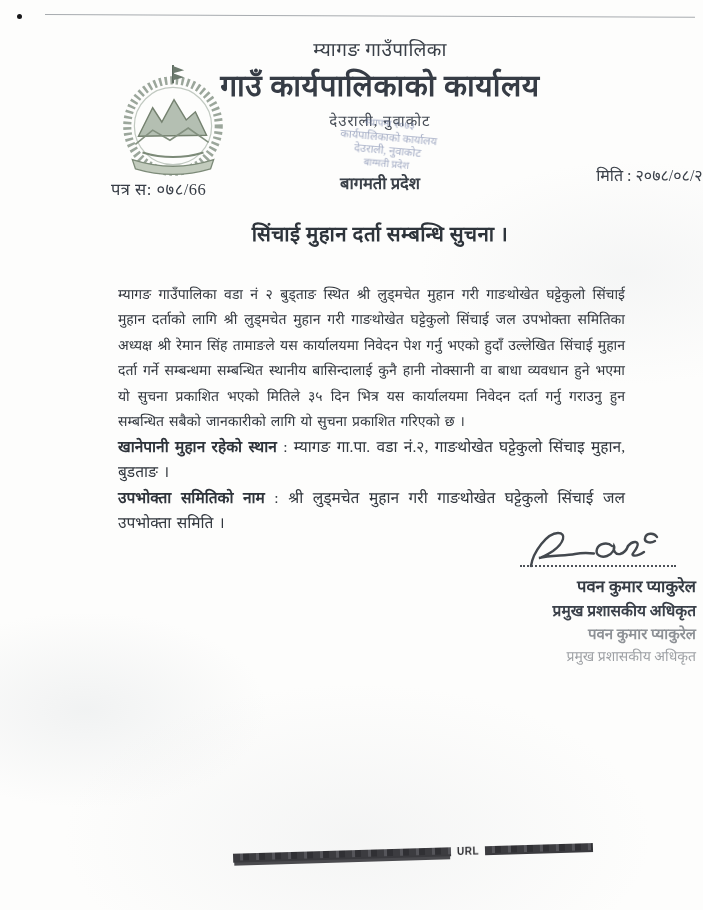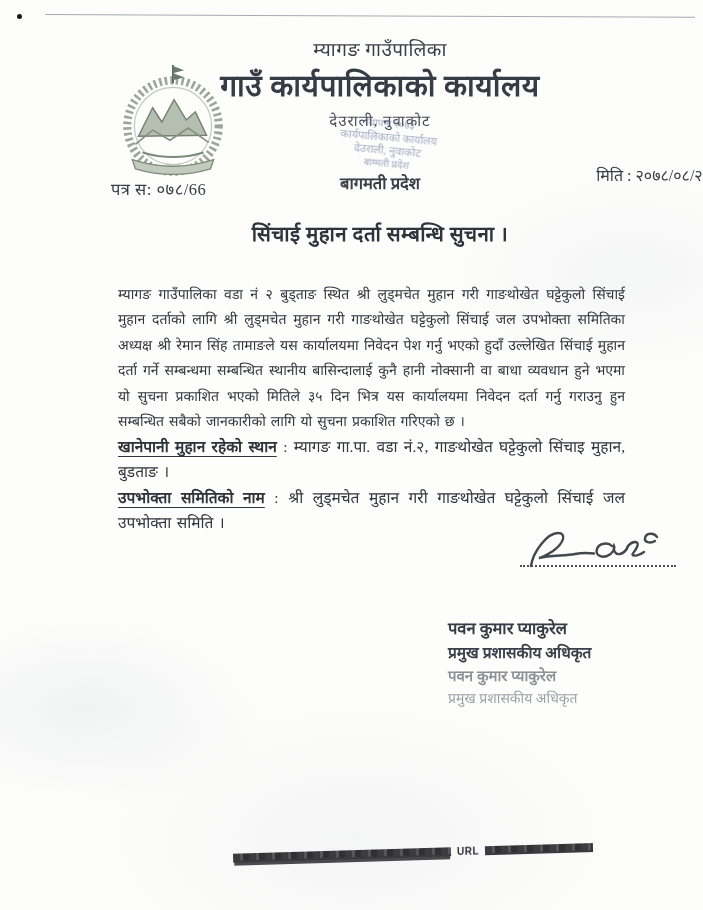--- a/index.html
+++ b/index.html
@@ -64,28 +64,28 @@
     position:absolute;left:118px;top:282px;width:507px;
     font-size:14px;line-height:25.4px;text-align:justify;
     color:#31363d;word-spacing:1.5px;
   }
   .details{
     position:absolute;left:118px;top:434px;width:507px;
     font-size:15.5px;line-height:25.4px;text-align:justify;
     color:#31363d;word-spacing:1.5px;
   }
   .details .lbl{
-    text-decoration:underline;text-underline-offset:4px;text-decoration-thickness:1.2px;
+    text-underline-offset:4px;text-decoration-thickness:1.2px;
     font-weight:600;color:#2f343b;margin-top:31px;
   }
   
   .sig-scrawl{position:absolute;left:523px;top:524px;width:172px;height:50px;}
   .sig-dots{position:absolute;left:520px;top:545px;width:156px;height:20px;
     border-bottom:2px dotted #4c5157;}
-  .sig-block{position:absolute;left:448px;top:574px;width:248px;text-align:left;margin-top:42px;}
+  .sig-block{position:absolute;left:448px;top:574px;width:248px;text-align:right;}
   .sig-name{font-size:16.5px;font-weight:600;color:#363c44;line-height:25px;}
   .sig-title{font-size:15.5px;font-weight:600;color:#3b414a;line-height:24px;}
   .sig-name-stamp{font-size:15px;font-weight:600;color:#4a5058;opacity:.62;line-height:23px;filter:blur(.2px);}
   .sig-title-stamp{font-size:14px;color:#4e545c;opacity:.55;line-height:22px;filter:blur(.3px);}
   
   .footer-smudge{
     position:absolute;left:233px;top:842px;width:386px;height:20px;
     transform:rotate(-1.7deg);
     display:flex;align-items:center;gap:6px;
   }

